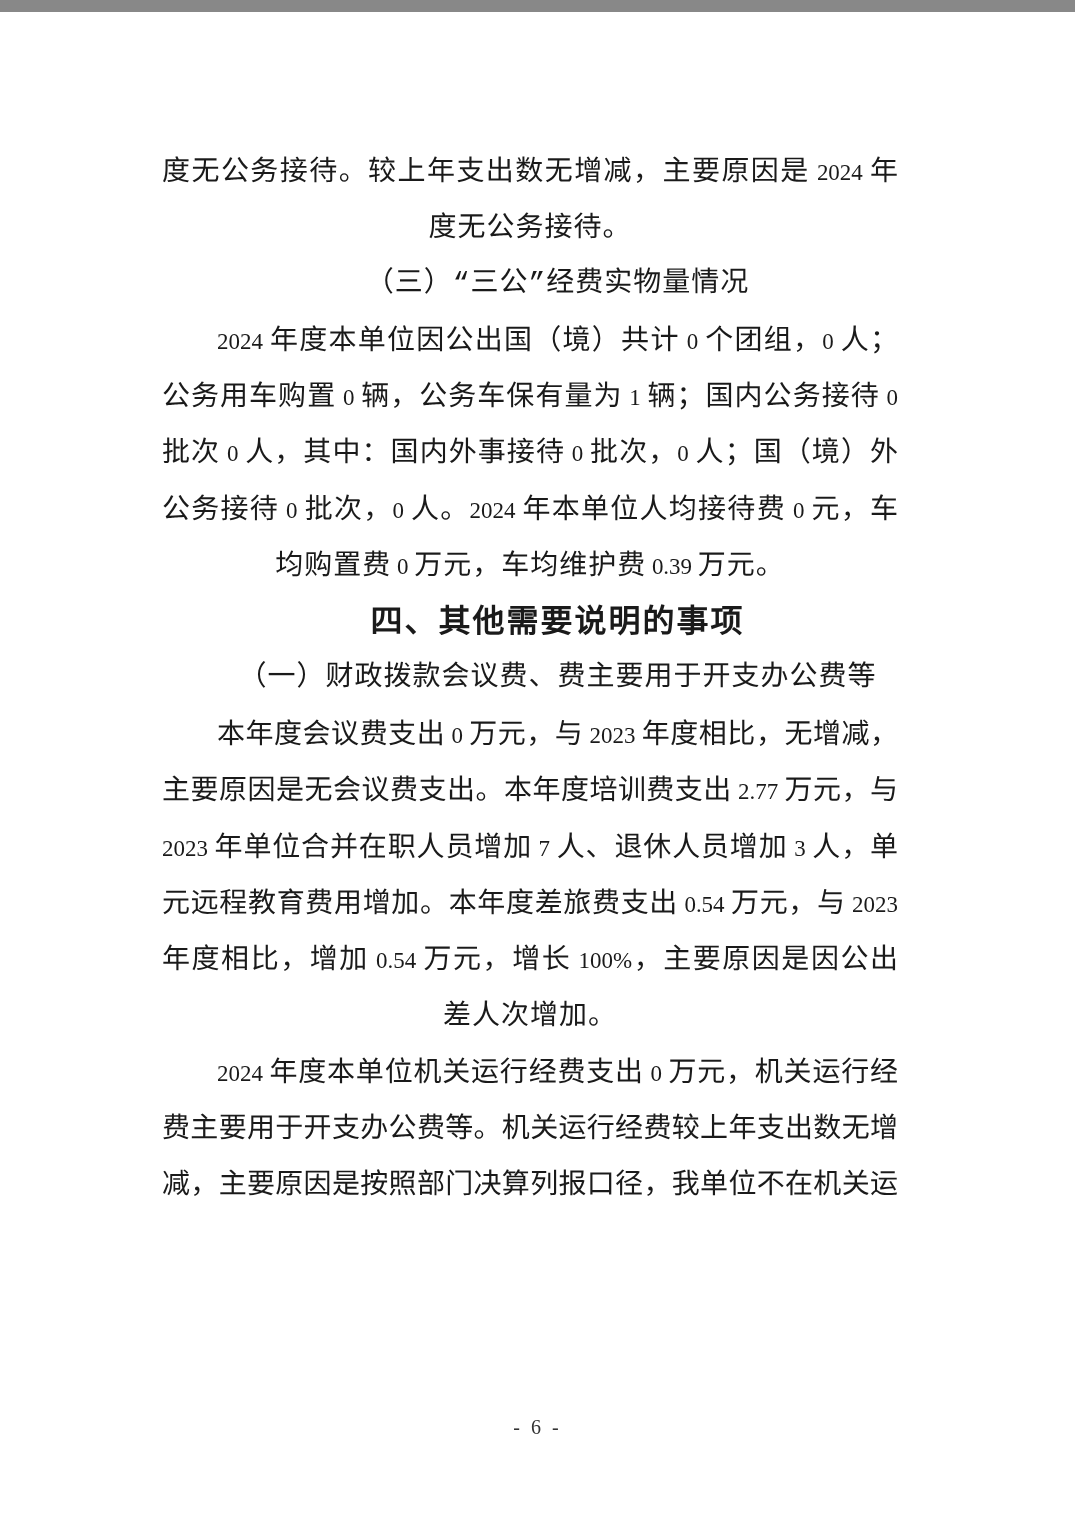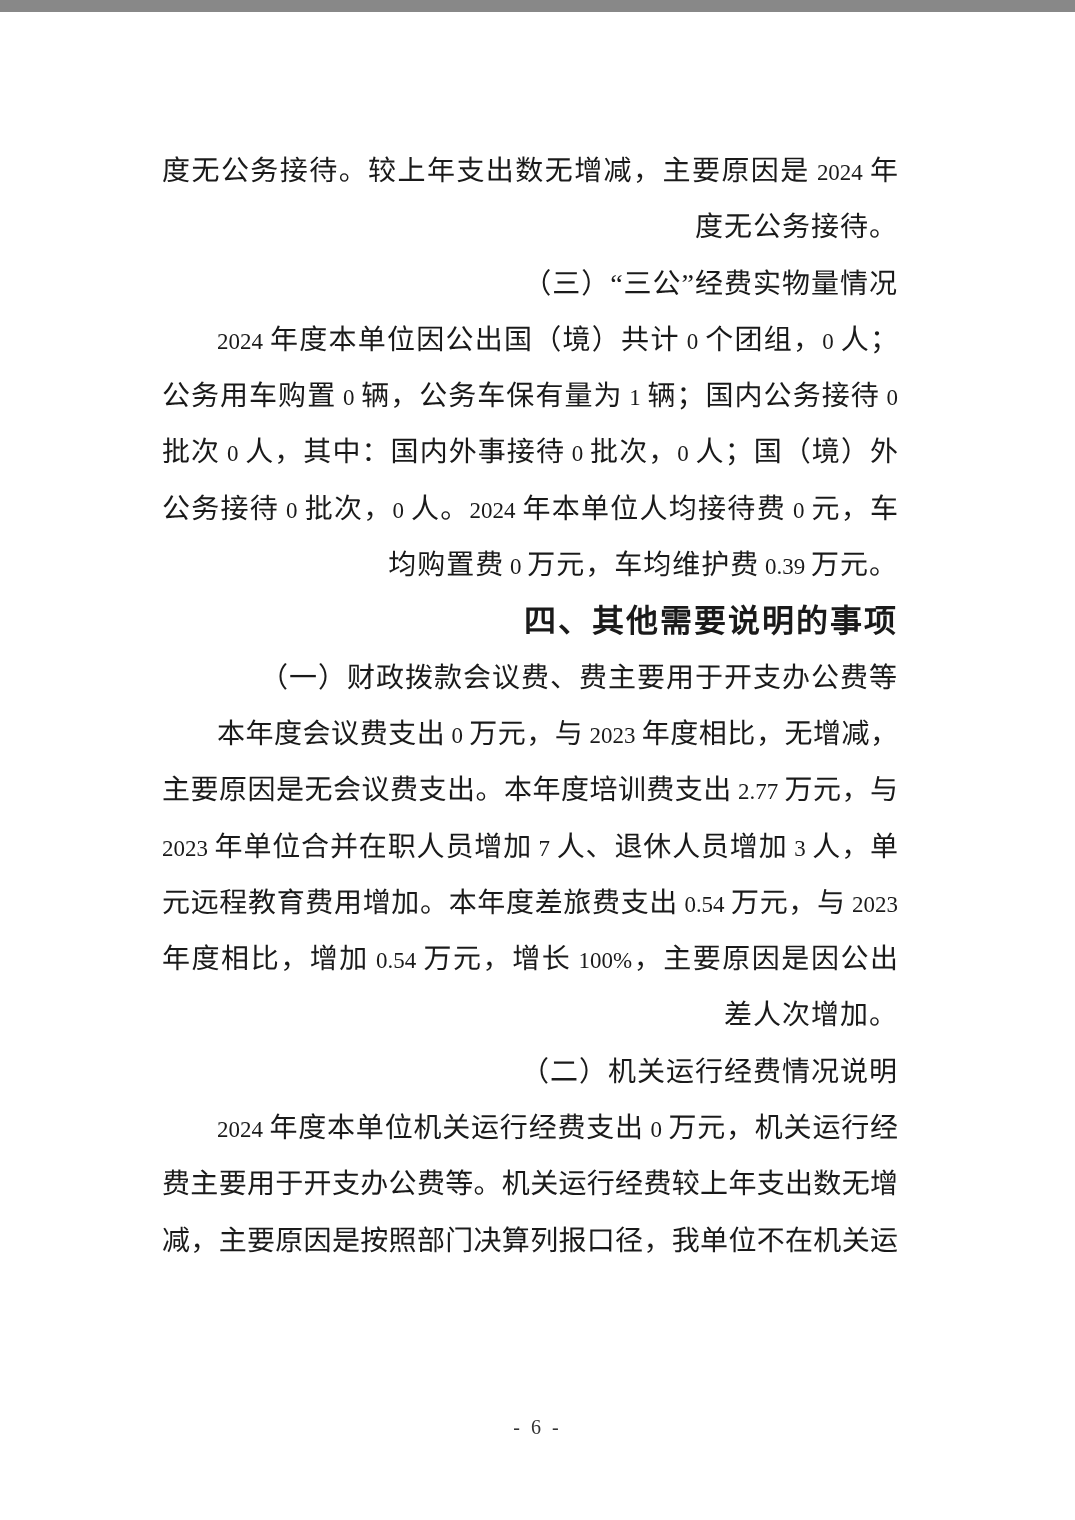--- a/index.html
+++ b/index.html
@@ -22,42 +22,42 @@
   .content {
     position: absolute;
     left: 162px;
     top: 131px;
     width: 736px;
   }
   .line {
     font-size: 28px;
     line-height: 56.3px;
     height: 56.3px;
-    text-align: right;
+    text-align: center;
     color: var(--text);
     letter-spacing: 1px;
   }
   .line.justify {
     text-align: justify;
     text-align-last: justify;
     letter-spacing: 0;
   }
   .line.indent { text-indent: 55px; }
   .line .latin {
     font-size: 0.82em;
     letter-spacing: 0;
   }
   .line.heading1 {
     font-family: "Liberation Sans", "DejaVu Sans", sans-serif;
     font-weight: 700;
     font-size: 32px;
     letter-spacing: 2px;
   }
   .line.heading2 {
-    font-family: Liberation Serif, serif;
+    font-family: Liberation Mono, monospace;
     letter-spacing: 1px;
   }
   .footer {
     position: absolute;
     left: 0;
     top: 1404px;
     width: 100%;
     text-align: center;
     font-size: 20px;
     color: var(--muted);
@@ -80,19 +80,18 @@
       <div class="line body justify">公务接待<span class="latin"> 0 </span>批次，<span class="latin">0 </span>人。<span class="latin">2024 </span>年本单位人均接待费<span class="latin"> 0 </span>元，车</div>
       <div class="line body">均购置费<span class="latin"> 0 </span>万元，车均维护费<span class="latin"> 0.39 </span>万元。</div>
       <div class="line heading1 indent">四、其他需要说明的事项</div>
       <div class="line heading2 indent">（一）财政拨款会议费、费主要用于开支办公费等</div>
       <div class="line body indent justify">本年度会议费支出<span class="latin"> 0 </span>万元，与<span class="latin"> 2023 </span>年度相比，无增减，</div>
       <div class="line body justify">主要原因是无会议费支出。本年度培训费支出<span class="latin"> 2.77 </span>万元，与</div>
       <div class="line body justify"><span class="latin">2023 </span>年单位合并在职人员增加<span class="latin"> 7 </span>人、退休人员增加<span class="latin"> 3 </span>人，单</div>
       <div class="line body justify">元远程教育费用增加。本年度差旅费支出<span class="latin"> 0.54 </span>万元，与<span class="latin"> 2023</span></div>
       <div class="line body justify">年度相比，增加<span class="latin"> 0.54 </span>万元，增长<span class="latin"> 100%</span>，主要原因是因公出</div>
       <div class="line body">差人次增加。</div>
-      <div class="line heading2 indent">（二）机关运行经费情况说明</div>
       <div class="line body indent justify"><span class="latin">2024 </span>年度本单位机关运行经费支出<span class="latin"> 0 </span>万元，机关运行经</div>
       <div class="line body justify">费主要用于开支办公费等。机关运行经费较上年支出数无增</div>
       <div class="line body justify">减，主要原因是按照部门决算列报口径，我单位不在机关运</div>
     </div>
   <div class="footer">- 6 -</div>
 </div>
 
 </body></html>

